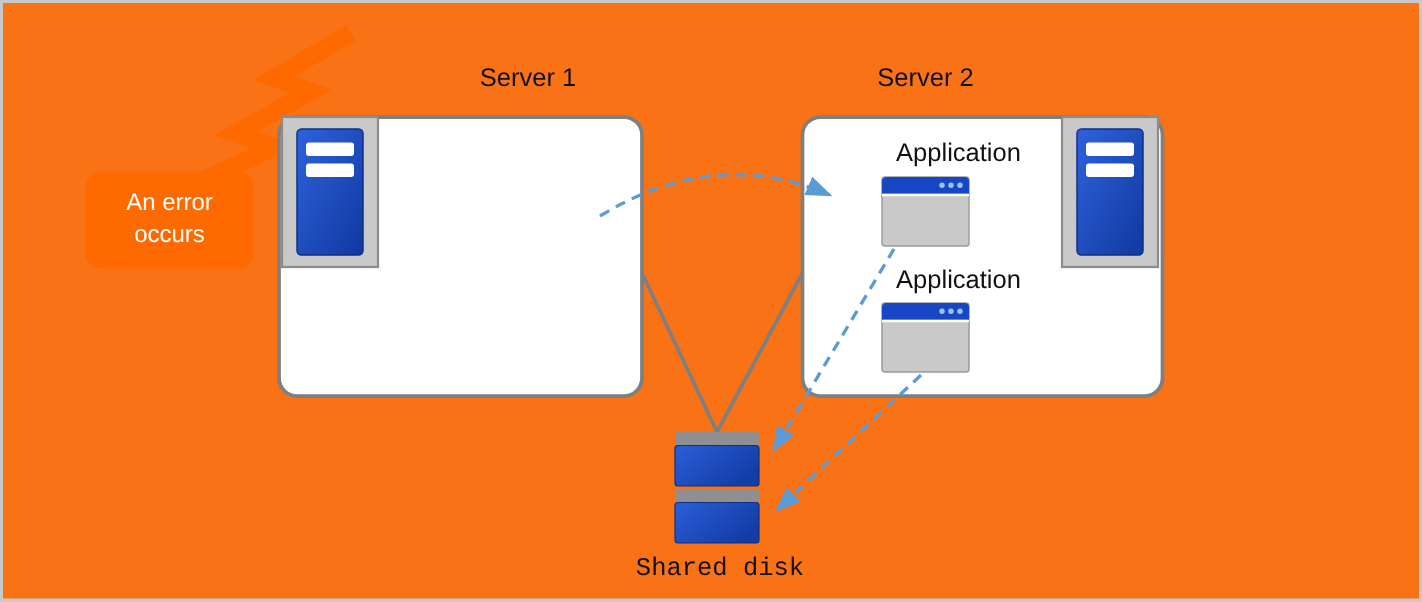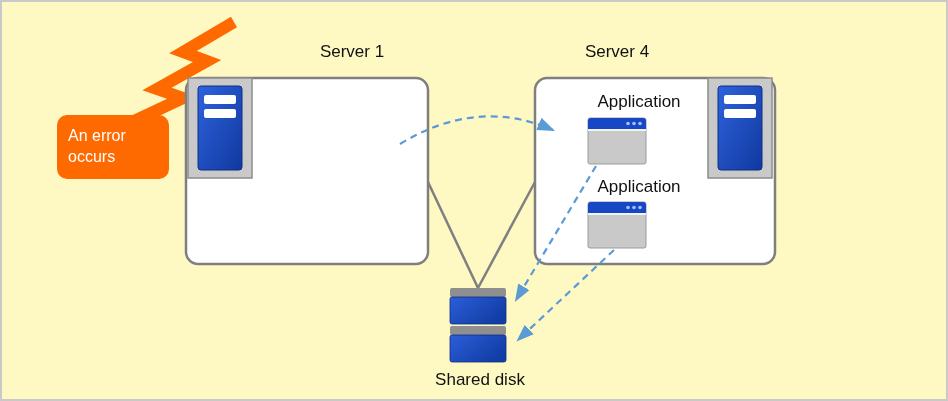--- a/index.html
+++ b/index.html
@@ -5,21 +5,21 @@
   html, body {
     margin: 0;
     padding: 0;
     background: #ffffff;
     font-family: "Liberation Sans", sans-serif;
   }
   #canvas {
     position: relative;
     width: 948px;
     height: 401px;
-    background: #fef9c3;
+    background: #f97316;
     border: 2px solid #c9c9c9;
     box-sizing: border-box;
     overflow: hidden;
   }
   #diagram-svg {
     position: absolute;
     left: 0;
     top: 0;
     width: 948px;
     height: 401px;
@@ -38,33 +38,33 @@
     top: 113px;
     width: 112px;
     height: 64px;
     background: #FF6A00;
     border-radius: 10px;
     color: #ffffff;
     font-size: 16px;
     display: flex;
     align-items: center;
     justify-content: center;
-    text-align: left;
+    text-align: center;
   }
   #error-callout .err-text {
     width: 90px;
     white-space: normal;
     line-height: 1.3;
   }
   #server1-label  { left: 280px; top: 40px;  width: 140px; }
   #server2-label  { left: 545px; top: 40px;  width: 140px; }
   #failover-label { left: 423px; top: 80px;  width: 120px; }
   #application1-label { left: 567px; top: 90px;  width: 140px; }
   #application2-label { left: 567px; top: 175px; width: 140px; }
-  #shared-disk-label  { left: 408px; top: 368px; width: 140px; }
+  #shared-disk-label  { left: 408px; top: 368px; width: 140px; font-family: Liberation Mono, monospace; }
 </style>
 </head>
 <body>
 
 <div id="canvas">
 
   <svg id="diagram-svg" viewBox="0 0 948 401" xmlns="http://www.w3.org/2000/svg">
     <defs>
       <linearGradient id="blueGrad" x1="0" y1="0" x2="1" y2="1">
         <stop offset="0" stop-color="#2E62DC"></stop>
@@ -128,21 +128,21 @@
       <rect x="448" y="333" width="56" height="27" rx="2" fill="url(#blueGradDisk)" stroke="#0E2F86" stroke-width="0.8"></rect>
     </g>
 
     <path d="M 398 142 Q 475 95 551 128" fill="none" stroke="#5B9BD5" stroke-width="2.2" stroke-dasharray="7 5" marker-end="url(#arrowBlue)"></path>
 
     <line x1="594" y1="164" x2="514" y2="298" stroke="#5B9BD5" stroke-width="2.2" stroke-dasharray="7 5" marker-end="url(#arrowBlue)"></line>
     <line x1="612" y1="248" x2="516" y2="338" stroke="#5B9BD5" stroke-width="2.2" stroke-dasharray="7 5" marker-end="url(#arrowBlue)"></line>
   </svg>
 
   <div class="lbl" id="server1-label">Server 1</div>
-  <div class="lbl" id="server2-label">Server 4</div>
+  <div class="lbl" id="server2-label">Server 2</div>
   <div class="lbl" id="application1-label">Application</div>
   <div class="lbl" id="application2-label">Application</div>
   <div class="lbl" id="shared-disk-label">Shared disk</div>
 
   <div id="error-callout">
     <span class="err-text">An error occurs</span>
   </div>
 
 </div>
 

